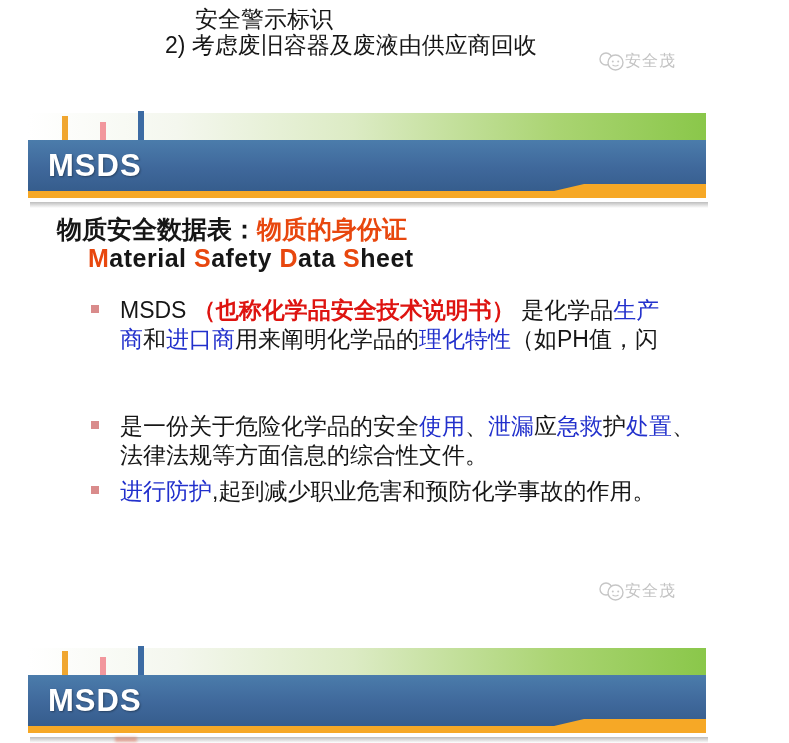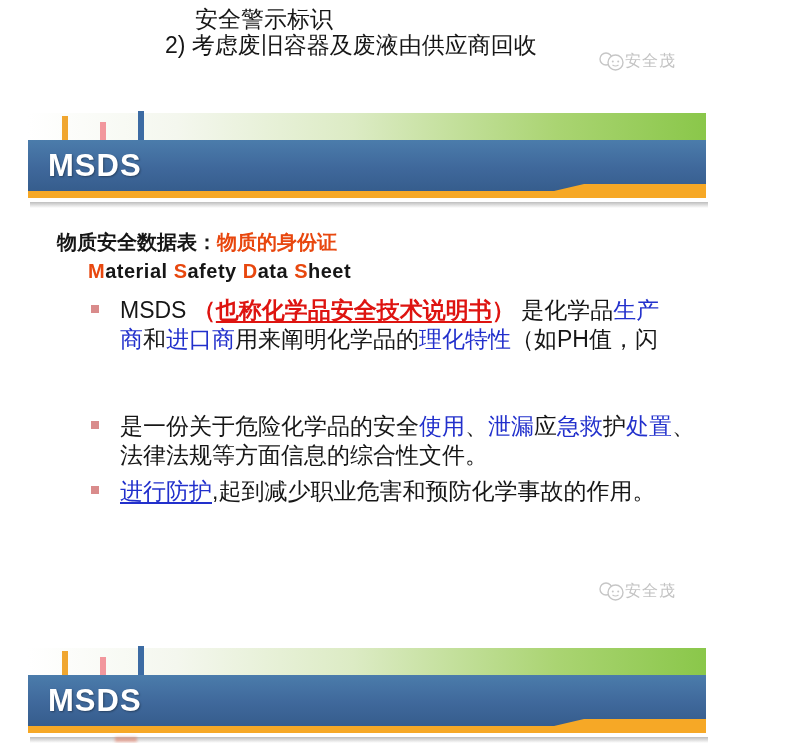--- a/index.html
+++ b/index.html
@@ -41,40 +41,40 @@
     font-size:31px;font-weight:700;color:#ffffff;letter-spacing:1px;
     text-shadow:1px 1px 2px rgba(0,0,0,.35);
   }
   .banner .ribbon{position:absolute;left:0;top:74px;width:678px;height:20px;display:block;}
   .banner .shadow{
     position:absolute;left:2px;top:94px;width:100%;height:6px;
     background:linear-gradient(180deg,rgba(110,110,110,.45),rgba(255,255,255,0));
   }
 
   
-  .heading-line{position:absolute;white-space:nowrap;font-size:20px;font-weight:700;margin-top:16px;}
+  .heading-line{position:absolute;white-space:nowrap;font-size:25px;font-weight:700;}
   #heading-line-1{left:57px;top:213px;}
   #heading-line-2{left:88px;top:244px;letter-spacing:.5px;}
 
   .bullet{position:absolute;left:120px;}
   #bullet-0{top:296px;}
   #bullet-1{top:412px;}
   #bullet-2{top:477px;}
   .bullet-line{height:29px;line-height:29px;white-space:nowrap;font-size:23px;}
   .bullet-marker{
     position:absolute;left:-29px;top:9px;width:8px;height:8px;
     background:var(--bullet-marker,#d98b8b);
   }
 
   
   .c-blue{color:var(--blue,#2230cc);}
   .c-red{color:var(--red,#de1410);}
   .c-orangered{color:var(--orangered,#e8470e);}
   .seg-b{font-weight:700;}
-  .seg-u{text-decoration:underline;text-decoration-thickness:2px;text-underline-offset:3px;}
+  .seg-u{text-decoration-thickness:2px;text-underline-offset:3px;}
 
   
   #next-slide-fragment{
     position:absolute;left:115px;top:737px;width:22px;height:5px;
     background:rgba(224,80,48,.4);filter:blur(1.5px);
   }
 </style>
 </head>
 <body>
 

